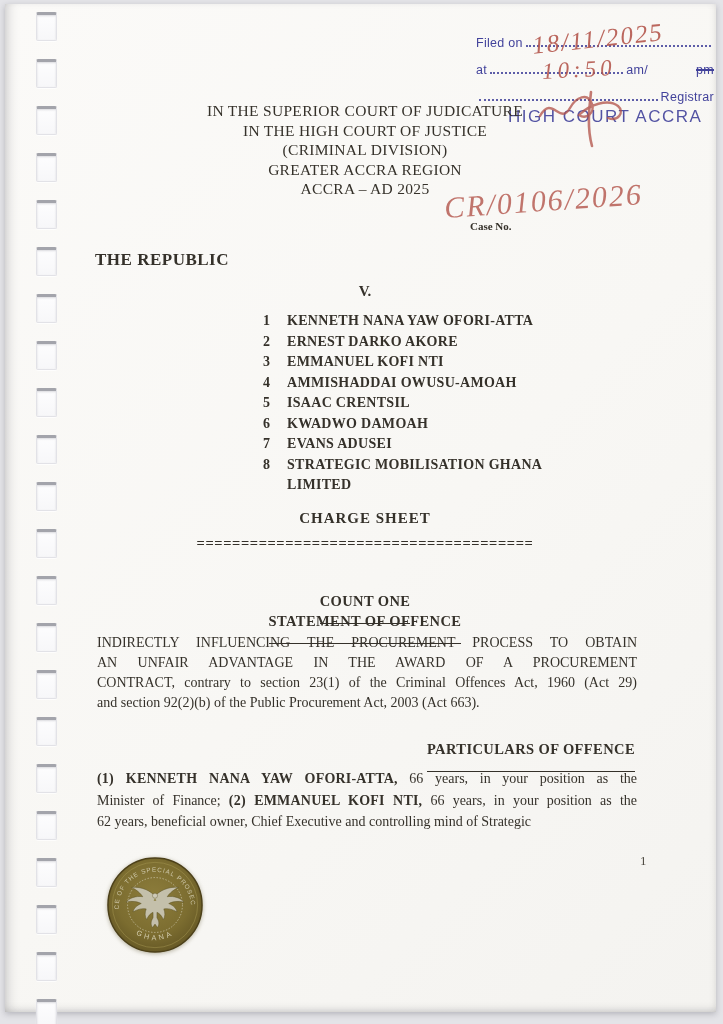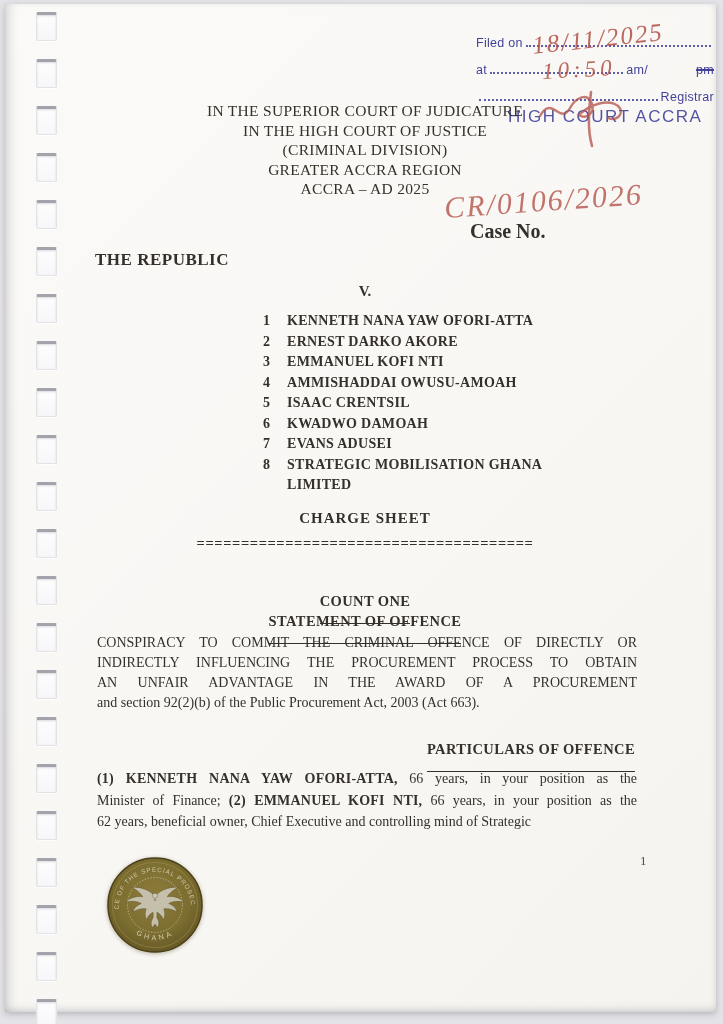--- a/index.html
+++ b/index.html
@@ -34,21 +34,21 @@
   .court-stamp{position:absolute;left:32px;top:71px;font-size:17px;letter-spacing:1.5px;
     white-space:nowrap;color:var(--blue);opacity:.9;}
   .hand{position:absolute;color:var(--red);font-family:"Liberation Serif", serif;
     font-style:italic;white-space:nowrap;opacity:.88;}
   .hand-date{left:56px;top:-11px;font-size:25px;transform:rotate(-6deg);letter-spacing:2px;}
   .hand-time{left:66px;top:21px;font-size:23px;transform:rotate(-3deg);letter-spacing:4px;}
   .sig-svg{position:absolute;left:58px;top:42px;opacity:.85;}
   
   .case-hand{position:absolute;left:444px;top:184px;font-size:30px;letter-spacing:2px;
     transform:rotate(-4deg);opacity:.8;}
-  .case-label{position:absolute;left:470px;top:220px;font-weight:bold;font-size:20px;}
+  .case-label{position:absolute;left:470px;top:220px;font-weight:bold;font-size:11px;}
   
   .court-header{position:absolute;left:95px;top:101px;width:540px;text-align:center;}
   .hline{font-weight:normal;font-size:15.5px;line-height:19.5px;letter-spacing:.3px;}
   .republic{position:absolute;left:95px;top:250px;width:540px;
     font-weight:bold;font-size:17px;letter-spacing:.5px;}
   .versus{position:absolute;left:95px;top:283px;width:540px;text-align:center;
     font-weight:bold;font-size:15px;}
   
   .accused{position:absolute;left:263px;top:311px;width:360px;}
   .arow{display:flex;align-items:flex-start;}
@@ -179,23 +179,23 @@
         <span class="aname">STRATEGIC MOBILISATION GHANA LIMITED</span>
       </div>
     </div>
 
   <div class="cs-title">CHARGE SHEET</div>
   <div class="separator">======================================</div>
 
   <div class="center h-count"><span class="ul">COUNT ONE</span></div>
   <div class="center h-statement"><span class="ul">STATEMENT OF OFFENCE</span></div>
   <div class="par statement" id="statement-par">
-      <div class="pline just"><span>CONSPIRACY TO COMMIT THE CRIMINAL OFFENCE OF DIRECTLY OR</span></div>
       <div class="pline just"><span>INDIRECTLY INFLUENCING THE PROCUREMENT PROCESS TO OBTAIN</span></div>
       <div class="pline just"><span>AN UNFAIR ADVANTAGE IN THE AWARD OF A PROCUREMENT</span></div>
+      <div class="pline just"><span>CONTRACT, contrary to section 23(1) of the Criminal Offences Act, 1960 (Act 29)</span></div>
       <div class="pline"><span>and section 92(2)(b) of the Public Procurement Act, 2003 (Act 663).</span></div>
     </div>
 
   <div class="center h-part"><span class="ul">PARTICULARS OF OFFENCE</span></div>
   <div class="par particulars" id="particulars-par">
       <div class="pline just"><span class="b">(1) KENNETH NANA YAW OFORI-ATTA,</span><span> 66 years, in your position as the</span></div>
       <div class="pline just"><span>Minister of Finance; </span><span class="b">(2) EMMANUEL KOFI NTI,</span><span> 66 years, in your position as the</span></div>
       <div class="pline"><span>62 years, beneficial owner, Chief Executive and controlling mind of Strategic</span></div>
     </div>
 

